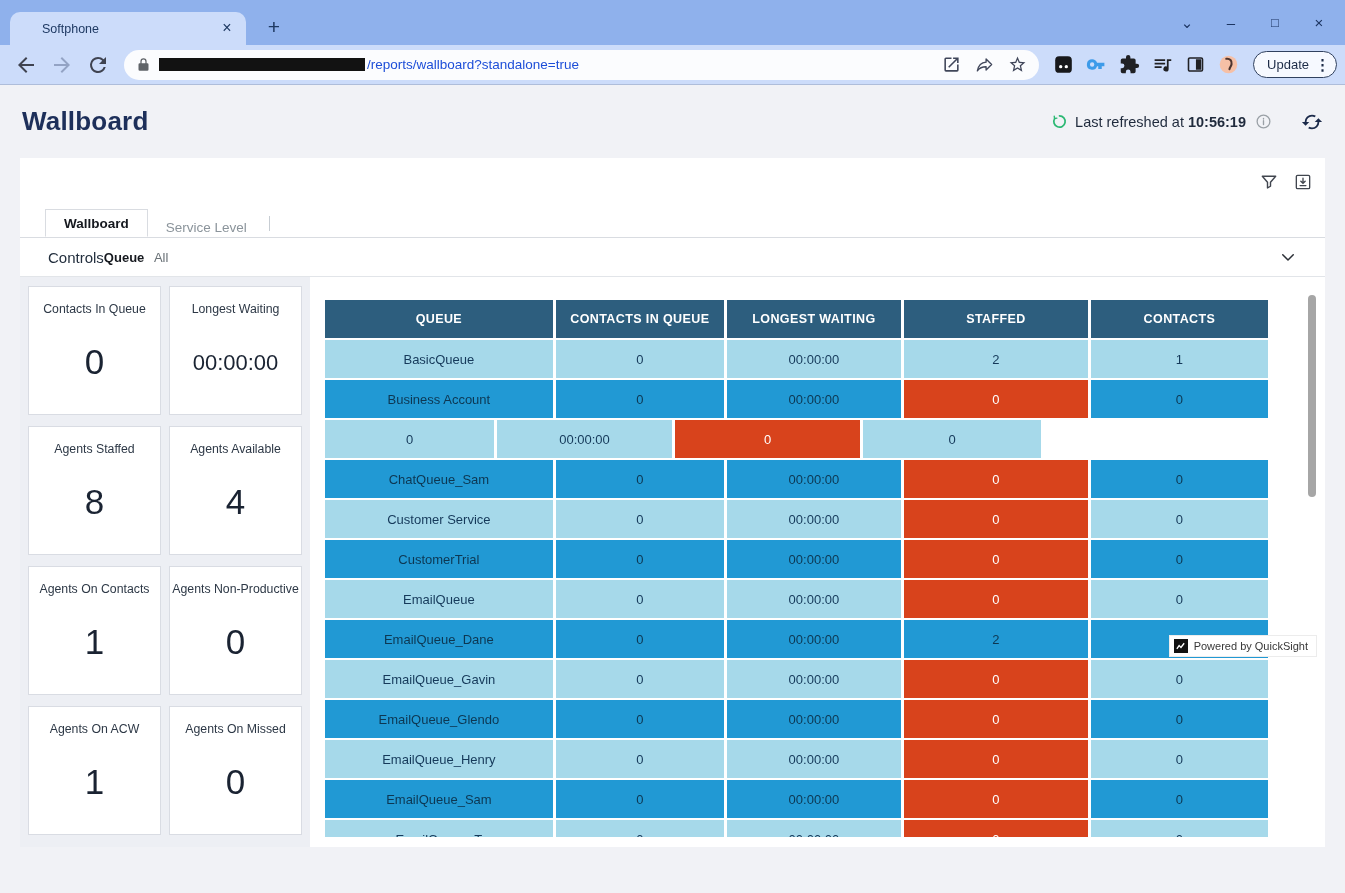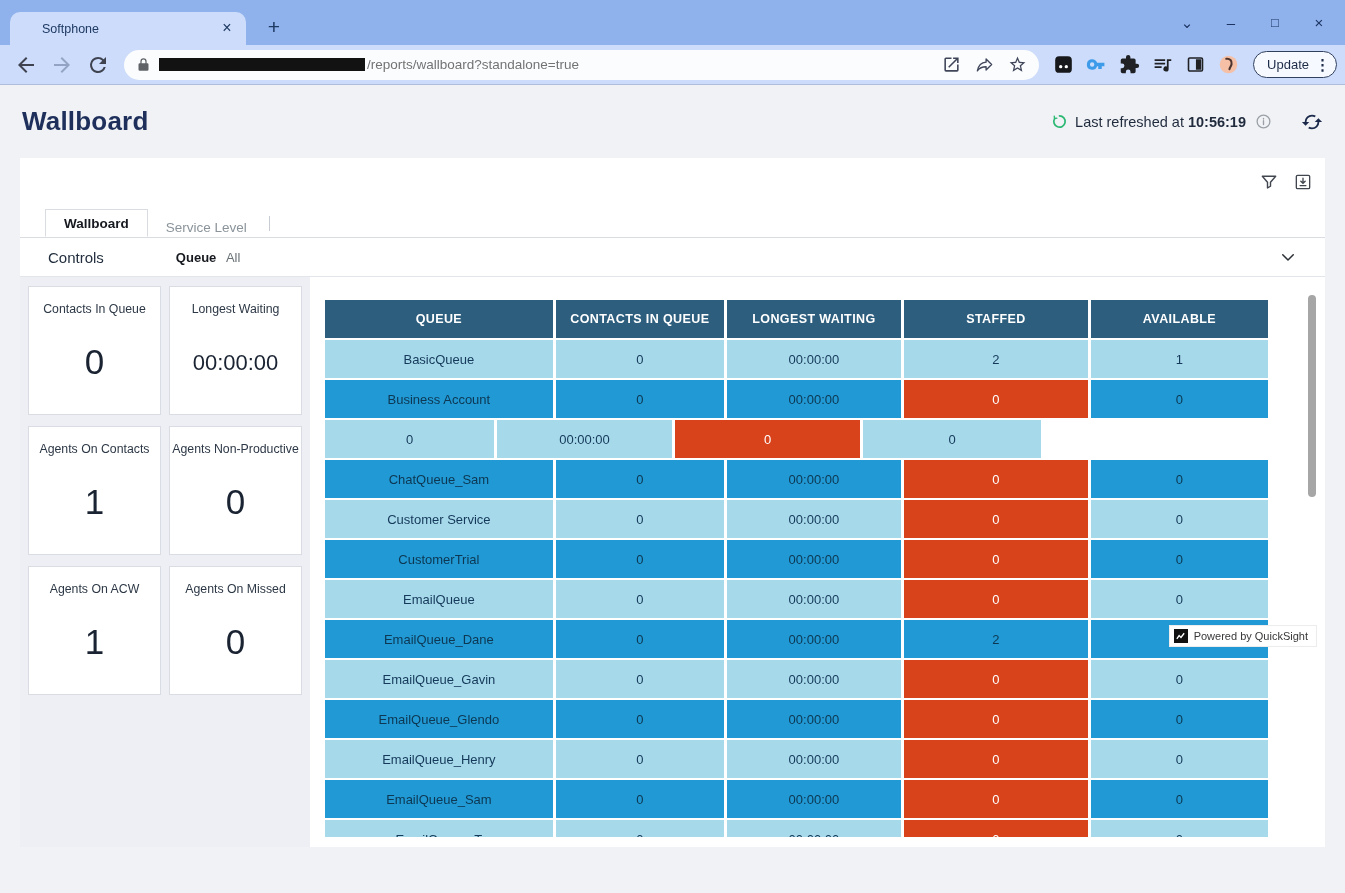--- a/index.html
+++ b/index.html
@@ -24,21 +24,21 @@
   .toolbar { height:40px; background:var(--chrome-toolbar,#ccdcfa); display:flex; align-items:center;
              padding:0 8px; border-bottom:1px solid #aebdda; }
   .nav-ico { width:24px; height:24px; margin:0 6px; color:#3f4350; }
   .nav-ico.disabled { color:#93a3c4; }
   .nav-ico svg { width:100%; height:100%; }
   .urlbar { flex:1; max-width:942px; height:30px; margin:0 8px; background:#fbfcfe; border-radius:15px;
             display:flex; align-items:center; padding:0 12px; }
   .lock-ico { width:15px; height:15px; color:#5f6368; margin-right:8px; }
   .lock-ico svg { width:100%; height:100%; }
   .redacted { width:206px; height:13px; background:#121212; margin-right:2px; }
-  .url-text { font-size:13.5px; color:#737373; flex:1; white-space:nowrap; overflow:hidden; }
+  .url-text { font-size:13.5px; color:#1d4ed8; flex:1; white-space:nowrap; overflow:hidden; }
   .pill-ico { width:19px; height:19px; color:#40465a; margin-left:14px; }
   .pill-ico svg { width:100%; height:100%; }
   .ext-ico { width:21px; height:21px; margin:0 6px; }
   .ext-ico svg { width:100%; height:100%; }
   .update-btn { display:flex; align-items:center; gap:6px; margin-left:8px; height:27px;
                 border:1px solid #30415f; border-radius:14px; background:#f6f9ff;
                 padding:0 6px 0 13px; font-size:13px; color:#1c2b47; font-weight:500; }
   .kebab { font-size:15px; color:#1c2b47; font-weight:700; }
 
   
@@ -62,21 +62,21 @@
   .qs-tabs { position:absolute; left:0; right:0; top:51px; height:29px; border-bottom:1px solid #d9dce1;
              display:flex; align-items:stretch; padding-left:25px; }
   .qs-tab { display:flex; align-items:center; padding:0 18px; font-size:13.5px; position:relative; }
   .qs-tab.active { background:#fff; border:1px solid #d9dce1; border-bottom:1px solid #fff; font-weight:700; color:#16191f; }
   .qs-tab.inactive { color:#8b949b;margin-top:9px; }
   .tab-divider { width:1px; height:15px; background:#c7cdd3; align-self:center; margin-left:4px; }
 
   .controls-row { position:absolute; left:0; right:0; top:80px; height:39px; border-bottom:1px solid #e2e5e9;
                   display:flex; align-items:center; padding:0 28px; }
   .controls-label { font-size:15px; color:#232f3e; }
-  .queue-control { margin-left:72px; font-size:13px; }
+  .queue-control { font-size:13px; }
   .queue-name { font-weight:700; color:#16191f; }
   .queue-value { color:#697176; margin-left:6px; }
   .controls-chevron { margin-left:auto; width:18px; height:18px; color:#2b2f36; }
   .controls-chevron svg { width:100%; height:100%; }
 
   .content { position:absolute; left:0; right:0; top:119px; bottom:0; display:flex; }
 
   
   .kpi-zone { width:290px; background:var(--kpi-zone-bg,#edeff4); padding:9px 8px;
               display:grid; grid-template-columns:133px 133px; grid-auto-rows:129px; gap:11px 8px; }
@@ -93,21 +93,21 @@
             font-size:13px; color:var(--cell-text,#15395a); }
   .t-row.header .t-cell { background:var(--table-header,#2d5e7e); color:#fff; font-weight:700; font-size:12.5px; letter-spacing:.4px; }
   .t-row.light .t-cell { background:var(--row-light,#a6d9ea); }
   .t-row.med .t-cell { background:var(--row-med,#2199d4); color:#0d3752; }
   .t-cell.alert { background:var(--alert,#d8431c) !important; color:#fff !important; }
   .c0 { width:231px; } .c1 { width:171px; } .c2 { width:177px; } .c3 { width:187px; } .c4 { width:180px; }
 
   .table-scrollbar { position:absolute; right:9px; top:18px; width:8px; height:524px; }
   .scroll-thumb { position:absolute; top:0; left:0; width:8px; height:202px; background:#a6a6a6; border-radius:4px; }
 
-  .footer-badge { position:absolute; right:28px; bottom:18px; background:#fff; border:1px solid #ececec;
+  .footer-badge { position:absolute; right:28px; bottom:8px; background:#fff; border:1px solid #ececec;
                   display:flex; align-items:center; gap:6px; padding:3px 8px 3px 4px; }
   .qs-logo { width:14px; height:14px; background:#111; display:flex; align-items:center; justify-content:center; }
   .qs-logo svg { width:11px; height:11px; }
   .footer-text { font-size:11px; color:#383838; }
 </style>
 </head>
 <body>
 
 <div class="stage">
 
@@ -275,20 +275,28 @@
         <div class="kpi-zone" id="kpiZone">
             <div class="kpi-card">
               <div class="kpi-label">Contacts In Queue</div>
               <div class="kpi-value">0</div>
             </div>
             <div class="kpi-card">
               <div class="kpi-label">Longest Waiting</div>
               <div class="kpi-value time">00:00:00</div>
             </div>
             <div class="kpi-card">
+              <div class="kpi-label">Agents Staffed</div>
+              <div class="kpi-value">8</div>
+            </div>
+            <div class="kpi-card">
+              <div class="kpi-label">Agents Available</div>
+              <div class="kpi-value">4</div>
+            </div>
+            <div class="kpi-card">
               <div class="kpi-label">Agents On Contacts</div>
               <div class="kpi-value">1</div>
             </div>
             <div class="kpi-card">
               <div class="kpi-label">Agents Non-Productive</div>
               <div class="kpi-value">0</div>
             </div>
             <div class="kpi-card">
               <div class="kpi-label">Agents On ACW</div>
               <div class="kpi-value">1</div>
@@ -298,21 +306,21 @@
               <div class="kpi-value">0</div>
             </div>
           </div>
         <div class="table-zone">
           <div class="qs-table" id="qsTable">
               <div class="t-row header">
                 <div class="t-cell c0">QUEUE</div>
                 <div class="t-cell c1">CONTACTS IN QUEUE</div>
                 <div class="t-cell c2">LONGEST WAITING</div>
                 <div class="t-cell c3">STAFFED</div>
-                <div class="t-cell c4">AVAILABLE</div>
+                <div class="t-cell c4">CONTACTS</div>
               </div>
               <div class="t-row light">
                 <div class="t-cell c0">BasicQueue</div>
                 <div class="t-cell c1">0</div>
                 <div class="t-cell c2">00:00:00</div>
                 <div class="t-cell c3">2</div>
                 <div class="t-cell c4">1</div>
               </div>
               <div class="t-row med">
                 <div class="t-cell c0">Business Account</div>

